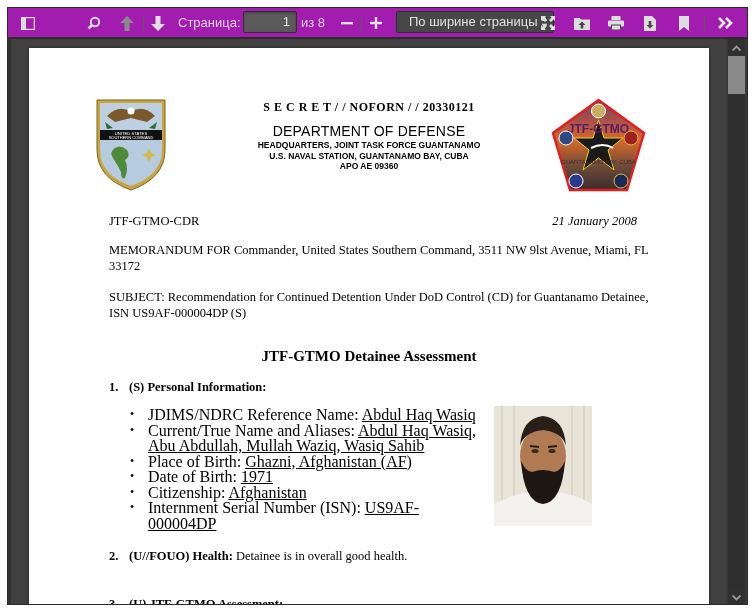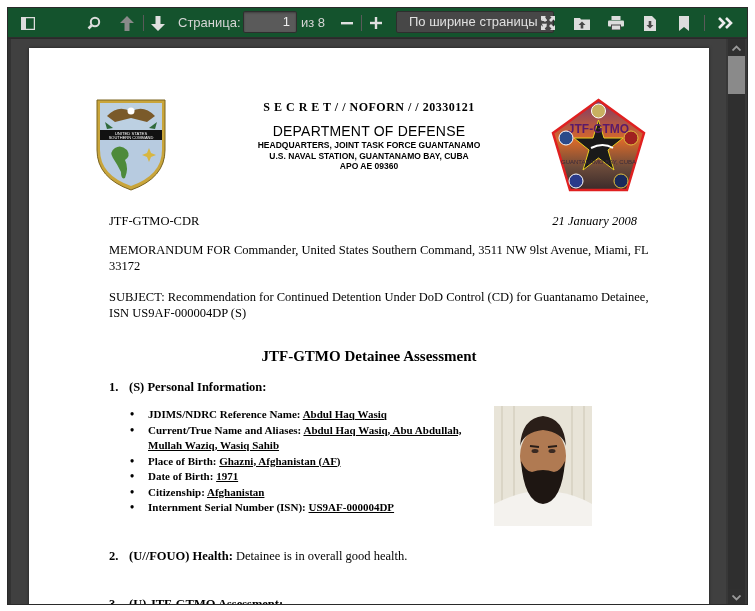--- a/index.html
+++ b/index.html
@@ -6,21 +6,21 @@
     html, body { width: 755px; height: 611px; overflow: hidden; background: #ffffff; }
     body { font-family: "Liberation Sans", sans-serif; position: relative; }
 
     .window {
       position: absolute; left: 7px; top: 7px; width: 741px; height: 598px;
       background: #3a3a3a; overflow: hidden;
       border: 1px solid #2a2a2a;
     }
     .toolbar {
       position: absolute; left: 0; top: 0; width: 100%; height: 30px;
-      background: #14532d;
+      background: #a21caf;
       border-bottom: 1px solid #2e2e2e;
       box-shadow: 0 1px 2px rgba(0,0,0,0.4);
       color: #d8d8d8; font-size: 13px;
     }
     .tb { position: absolute; top: 0; height: 30px; display: flex; align-items: center; justify-content: center; color: #d9d9d9; }
     .tb svg { display: block; }
     .sep { position: absolute; top: 7px; width: 1px; height: 16px; background: #2a2a2a; border-right: 1px solid #5a5a5a; }
 
     .page-label { position: absolute; left: 170px; top: 0; height: 30px; line-height: 30px; color: #d6d6d6; font-size: 13px; }
     .page-input {
@@ -67,21 +67,21 @@
     .memo { position: absolute; left: 80px; top: 194px; width: 540px; }
     .subj { position: absolute; left: 80px; top: 241px; width: 540px; }
 
     .assess-title { position: absolute; left: 0; width: 100%; top: 300px; text-align: center; font-weight: bold; font-size: 15px; }
 
     .sec { position: absolute; left: 80px; font-weight: bold; font-size: 12.5px; }
     .sec .num { display: inline-block; width: 20px; }
     .sec .normal { font-weight: normal; }
 
     .bullets { position: absolute; left: 98px; top: 359px; width: 360px; list-style: none; }
-    .bullets li { position: relative; padding-left: 21px; font-size: 11px; line-height: 15.5px; font-weight: bold; }
+    .bullets li { position: relative; padding-left: 21px; font-size: 16px; line-height: 15.5px; }
     .bullets li::before { content: "•"; position: absolute; left: 3px; top: 0; font-size: 12px; }
     .bullets .val { text-decoration: underline; }
 
     .photo { position: absolute; left: 465px; top: 358px; width: 98px; height: 120px; overflow: hidden; }
   </style>
 </head>
 <body>
 
 <div class="window">
 

